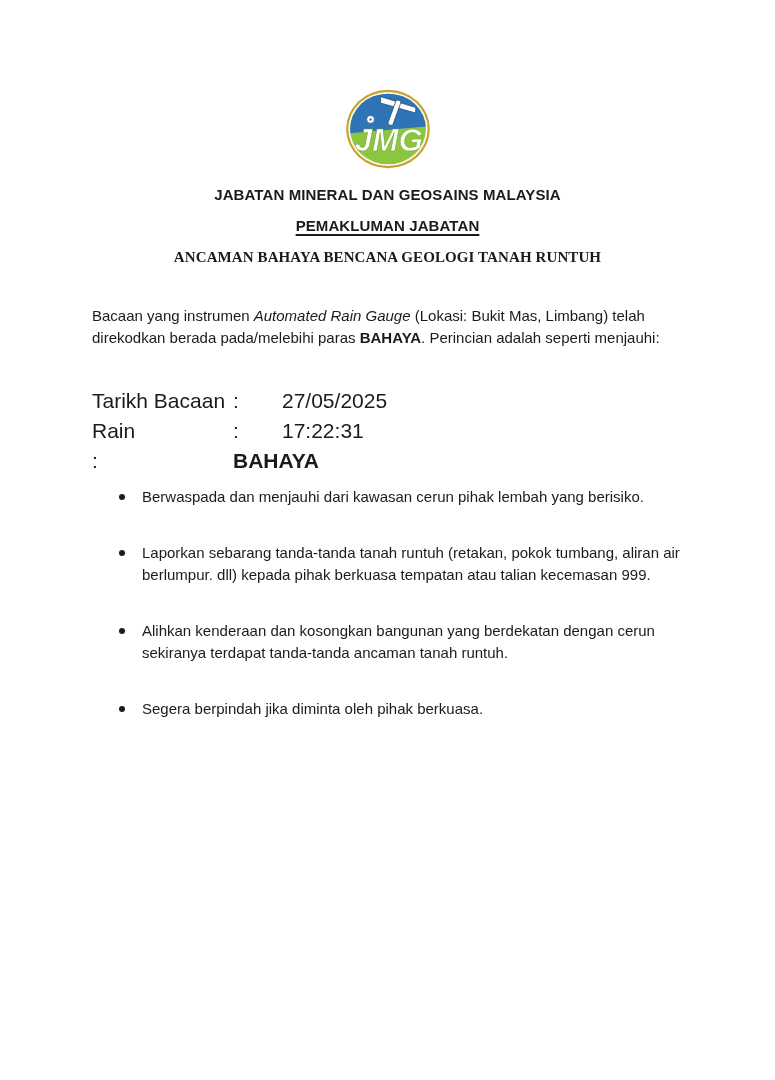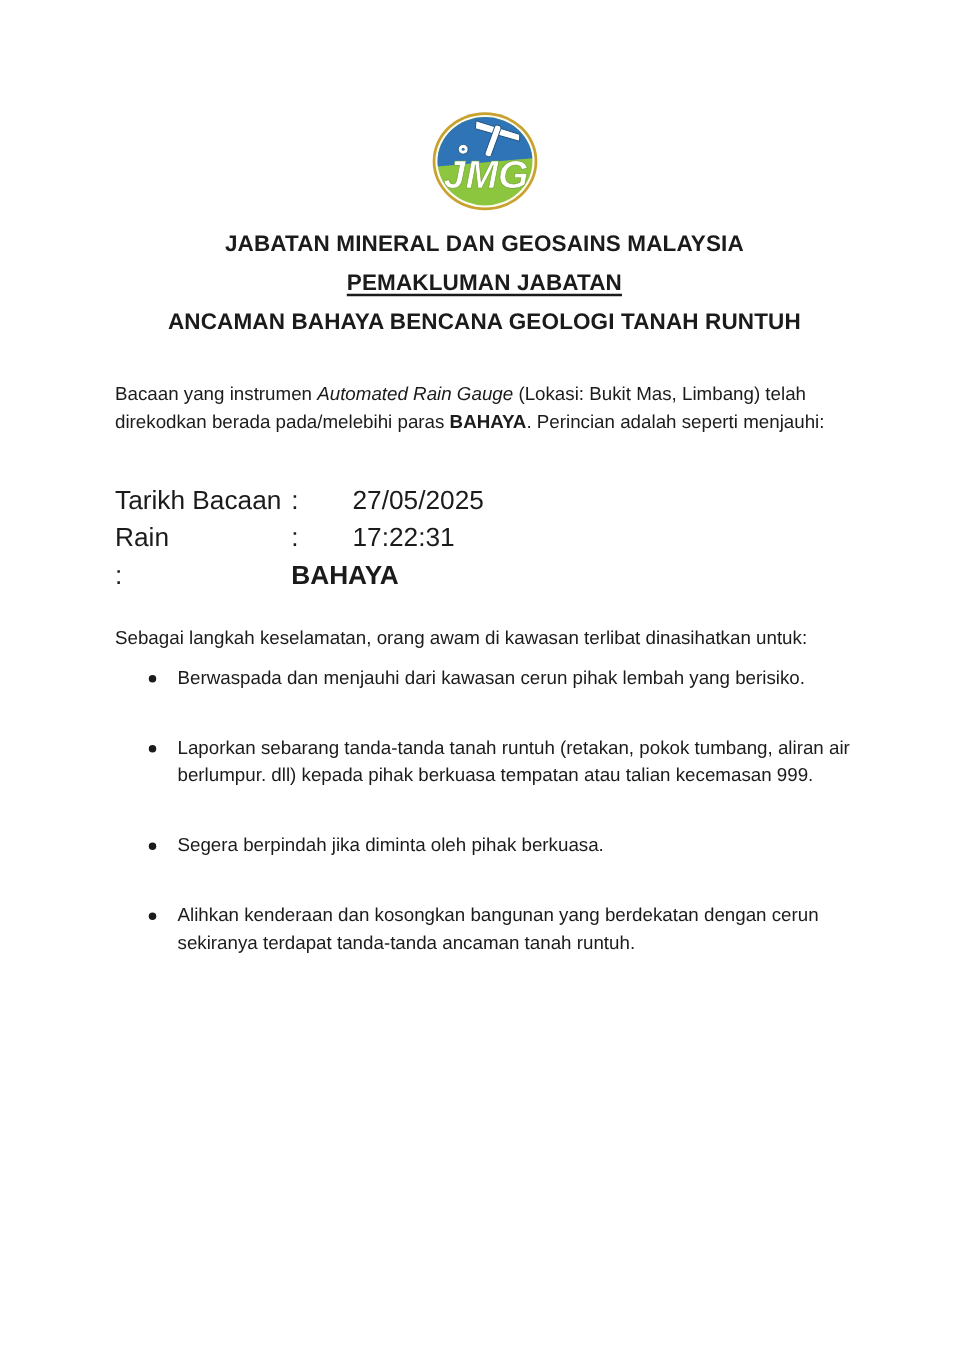--- a/index.html
+++ b/index.html
@@ -22,29 +22,29 @@
     background: #ffffff;
   }
   .logo-wrap {
     width: 88px;
     height: 82px;
     margin: 88px auto 0 auto;
   }
   .logo-wrap svg { display: block; width: 88px; height: 82px; }
   .h-org, .h-notice, .h-subject {
     text-align: center;
-    font-size: 18px;
+    font-size: 15px;
     line-height: 16px;
     font-weight: bold;
     letter-spacing: 0.1px;
     margin: 12px;
   }
   .h-org    { margin-top: 17px; }
   .h-notice { margin-top: 15px; text-decoration: underline; text-underline-offset: 3px; text-decoration-thickness: 1.5px; }
-  .h-subject{ margin-top: 15px; }
+  .h-subject{ margin-top: 15px; font-family: Liberation Serif, serif; }
   .intro {
     margin: 40px 0 0 0;
     font-size: 15px;
     line-height: 22px;
   }
   .intro .inst { font-style: italic; }
   .intro .lvl  { font-weight: bold; }
   .details {
     margin-top: 37px;
   }
@@ -129,22 +129,21 @@
       <span>Rain</span>
       <span>:</span>
       <span>17:22:31</span>
     </div>
     <div class="detail-row">
       <span>:</span>
       <span class="val-bold">BAHAYA</span>
     </div>
   </div>
 
-  <p class="advisory-intro">Sebagai langkah keselamatan, orang awam di kawasan terlibat dinasihatkan untuk:</p>
 
   <ul class="advice">
     <li>Berwaspada dan menjauhi dari kawasan cerun pihak lembah yang berisiko.</li>
     <li>Laporkan sebarang tanda-tanda tanah runtuh (retakan, pokok tumbang, aliran air berlumpur. dll) kepada pihak berkuasa tempatan atau talian kecemasan 999.</li>
+    <li>Alihkan kenderaan dan kosongkan bangunan yang berdekatan dengan cerun sekiranya terdapat tanda-tanda ancaman tanah runtuh.</li>
     <li>Segera berpindah jika diminta oleh pihak berkuasa.</li>
-    <li>Alihkan kenderaan dan kosongkan bangunan yang berdekatan dengan cerun sekiranya terdapat tanda-tanda ancaman tanah runtuh.</li>
   </ul>
 
 </div>
 
 </body></html>

